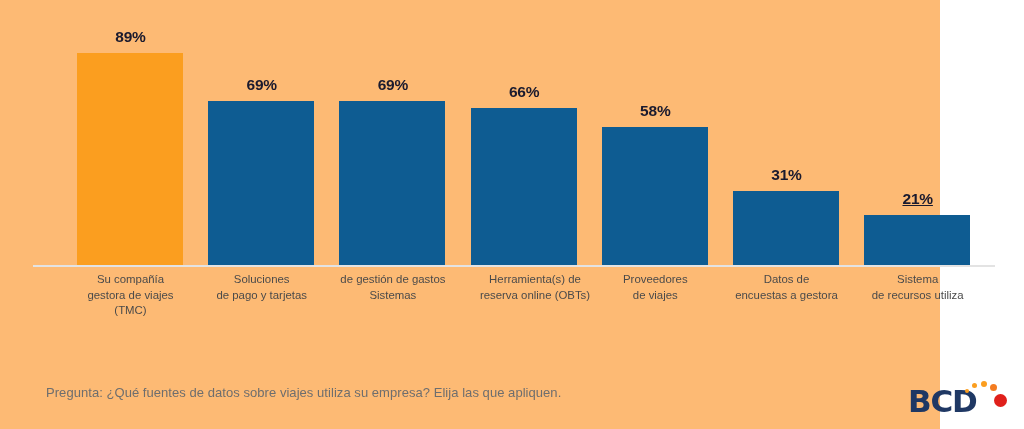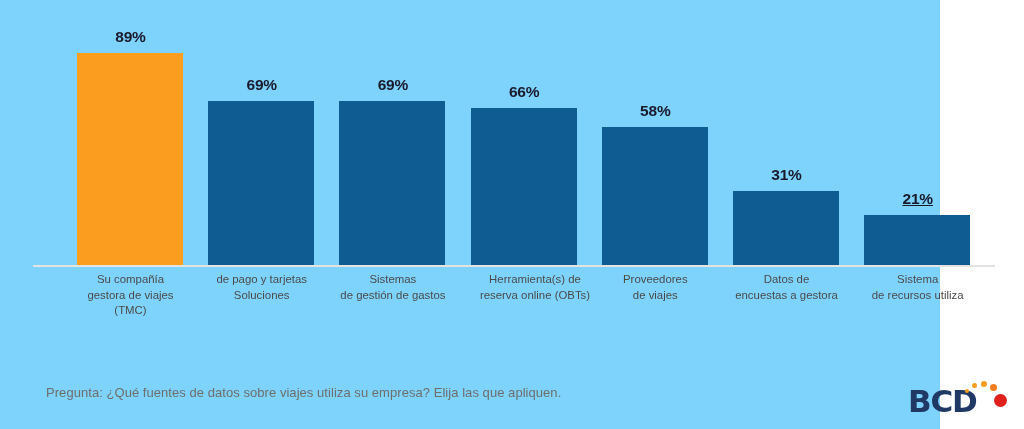--- a/index.html
+++ b/index.html
@@ -9,21 +9,21 @@
     height: 429px;
     background: #ffffff;
     font-family: "Liberation Sans", sans-serif;
     overflow: hidden;
   }
 
   #slide {
     position: relative;
     width: 940px;
     height: 429px;
-    background: #7dd3fc;
+    background: #fdba74;
   }
 
   
   #chart {
     position: absolute;
     left: 0;
     top: 0;
     width: 1024px;
     height: 268px;
   }
@@ -175,26 +175,26 @@
       </div>
   </div>
 
   <div id="cats">
       <div class="cat" style="left: 55.5px; color: rgb(74, 74, 74);">
         <div>Su compañía</div>
         <div>gestora de viajes</div>
         <div>(TMC)</div>
       </div>
       <div class="cat" style="left: 186.7px; color: rgb(74, 74, 74);">
+        <div>Soluciones</div>
         <div>de pago y tarjetas</div>
-        <div>Soluciones</div>
       </div>
       <div class="cat" style="left: 317.9px; color: rgb(74, 74, 74);">
+        <div>de gestión de gastos</div>
         <div>Sistemas</div>
-        <div>de gestión de gastos</div>
       </div>
       <div class="cat" style="left: 460px; color: rgb(74, 74, 74);">
         <div>Herramienta(s) de</div>
         <div>reserva online (OBTs)</div>
       </div>
       <div class="cat" style="left: 580.3px; color: rgb(74, 74, 74);">
         <div>Proveedores</div>
         <div>de viajes</div>
       </div>
       <div class="cat" style="left: 711.5px; color: rgb(74, 74, 74);">

